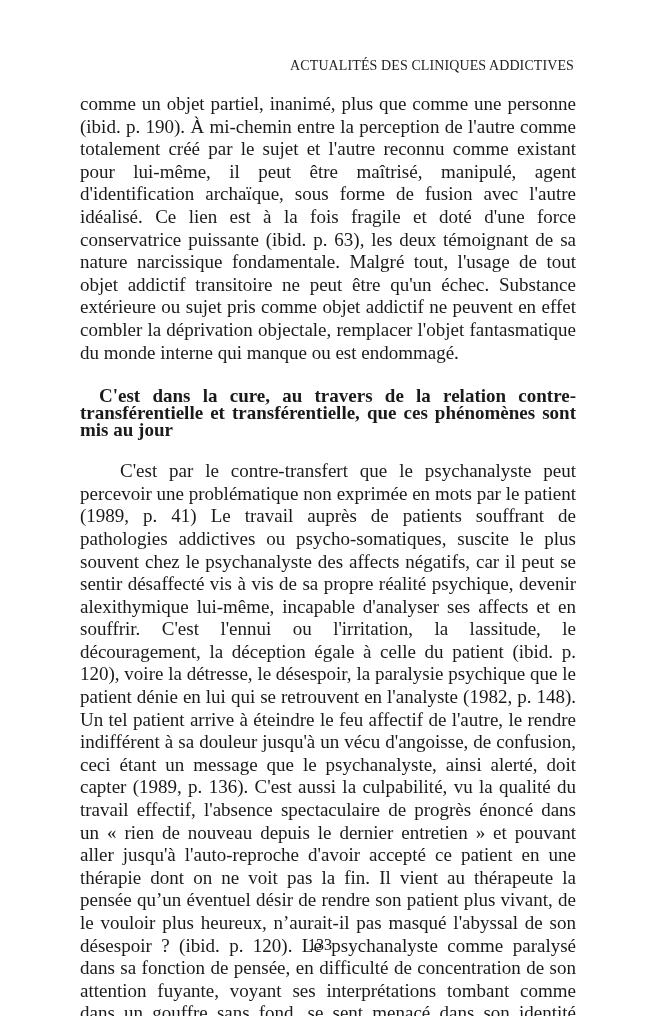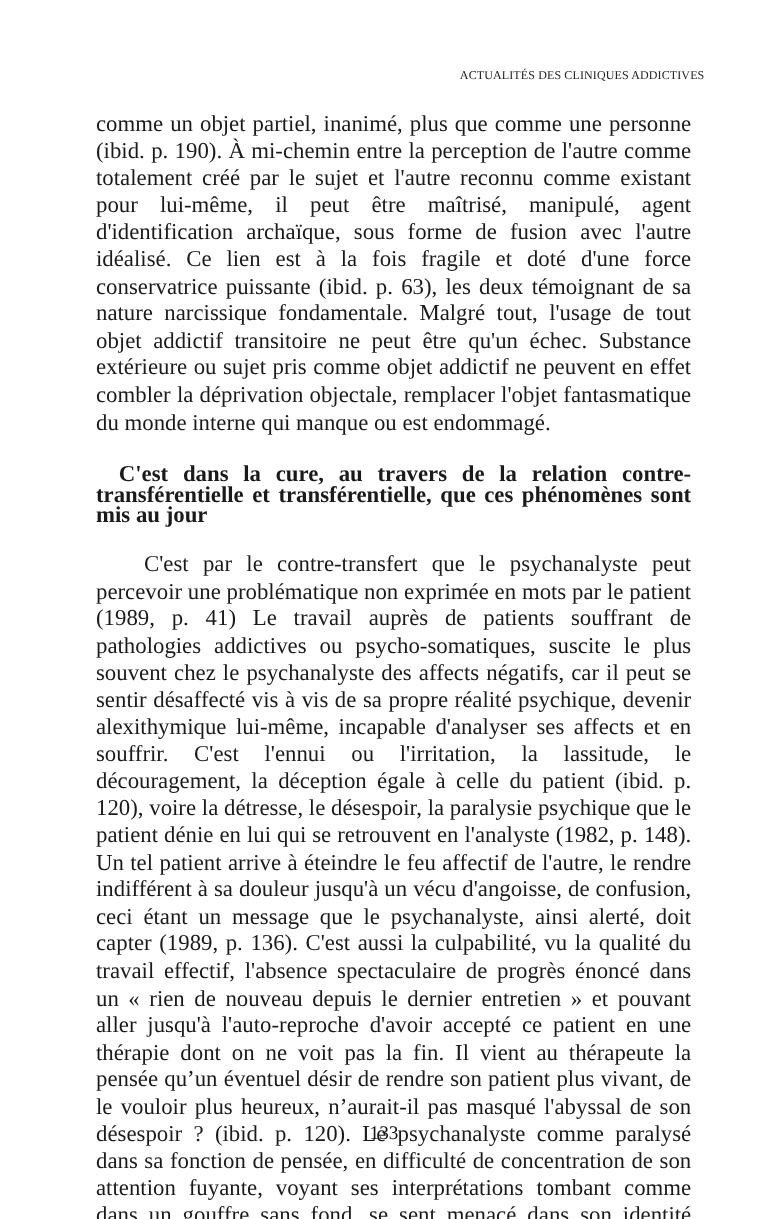--- a/index.html
+++ b/index.html
@@ -11,22 +11,22 @@
       width: 650px;
       height: 1016px;
       position: relative;
       overflow: hidden;
       font-family: "Liberation Serif", "DejaVu Serif", serif;
       color: #1a1a1a;
     }
     .running-header {
       position: absolute;
       top: 58px;
-      right: 63px;
-      font-size: 10px;
+      right: 76px;
+      font-size: 14px;
       letter-spacing: 0.1px;
       color: #222;
       white-space: nowrap;
     }
     .page-body {
       position: absolute;
       top: 93px;
       left: 80px;
       width: 496px;
       font-size: 19px;

